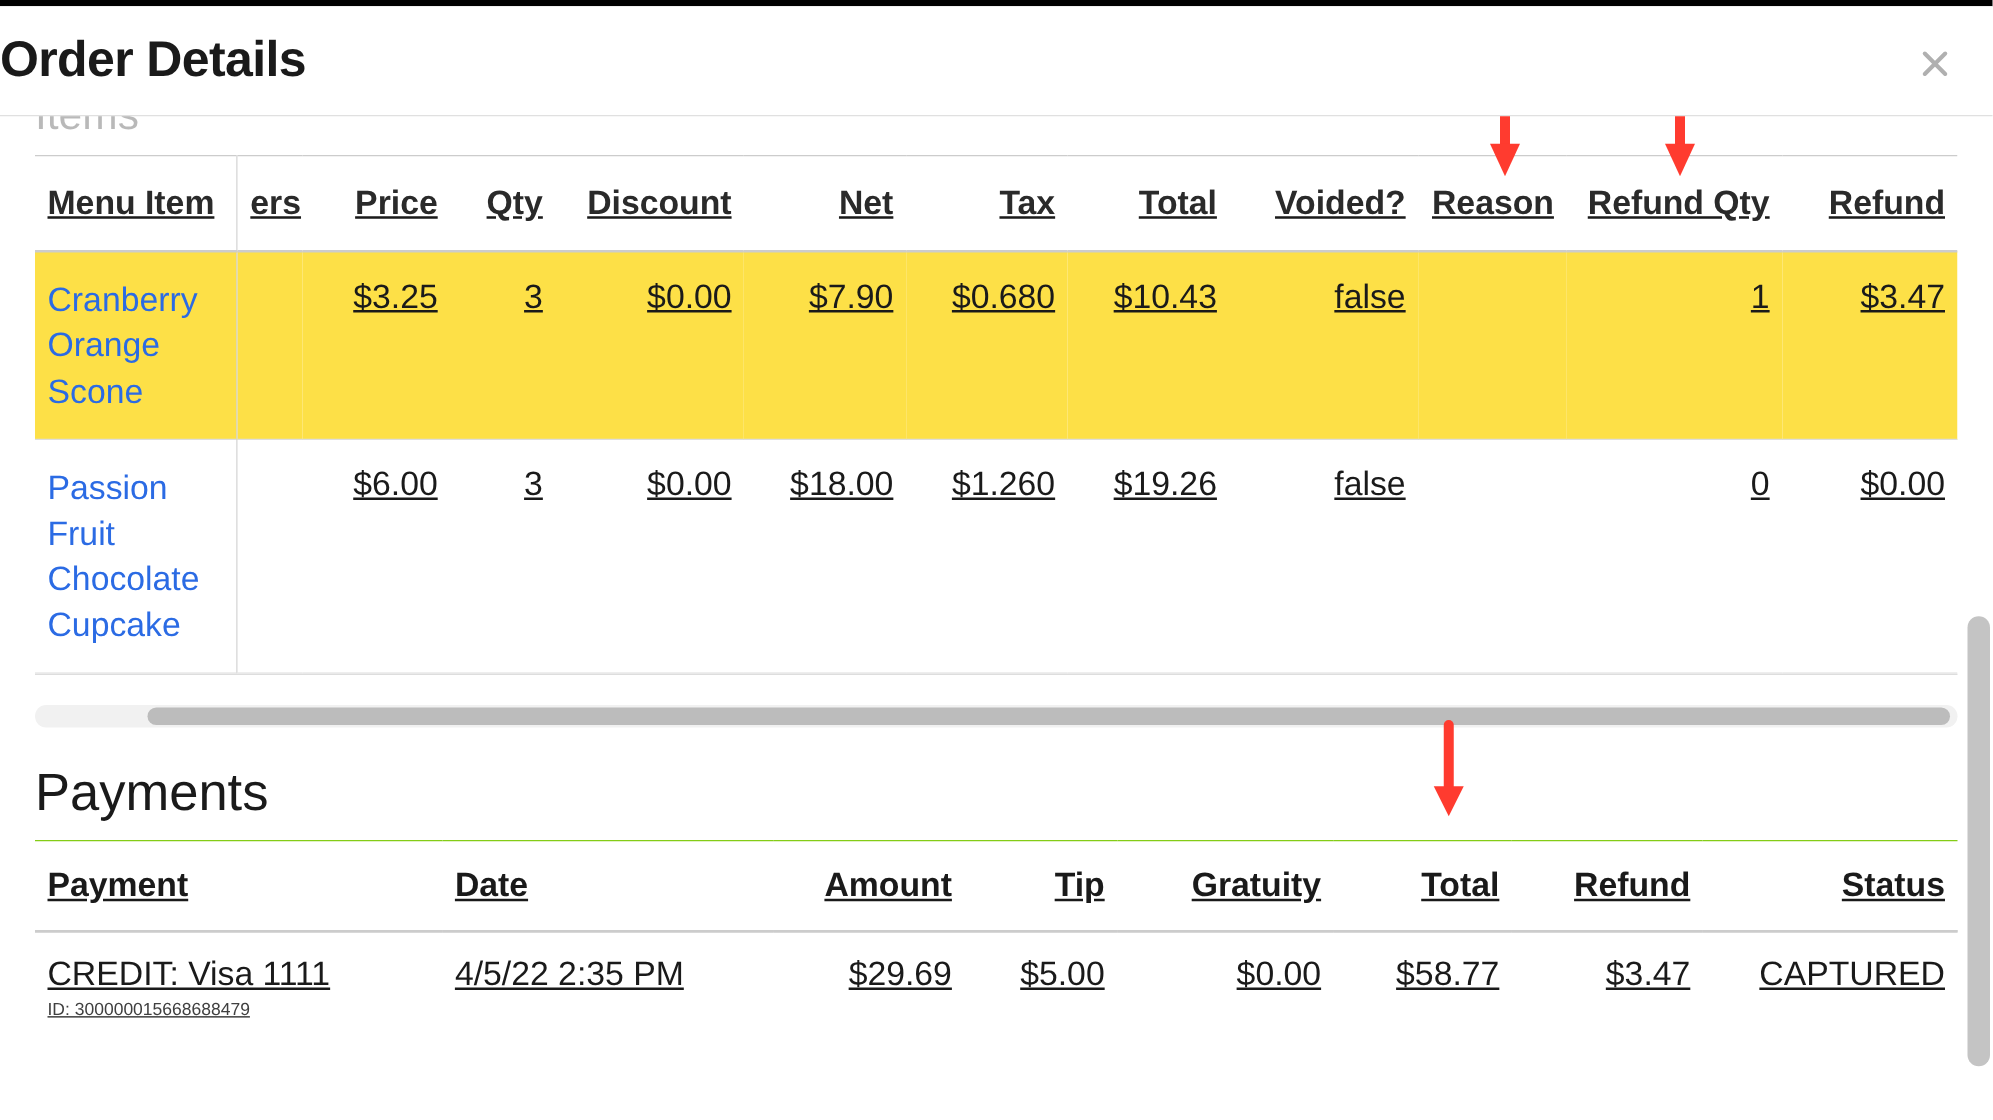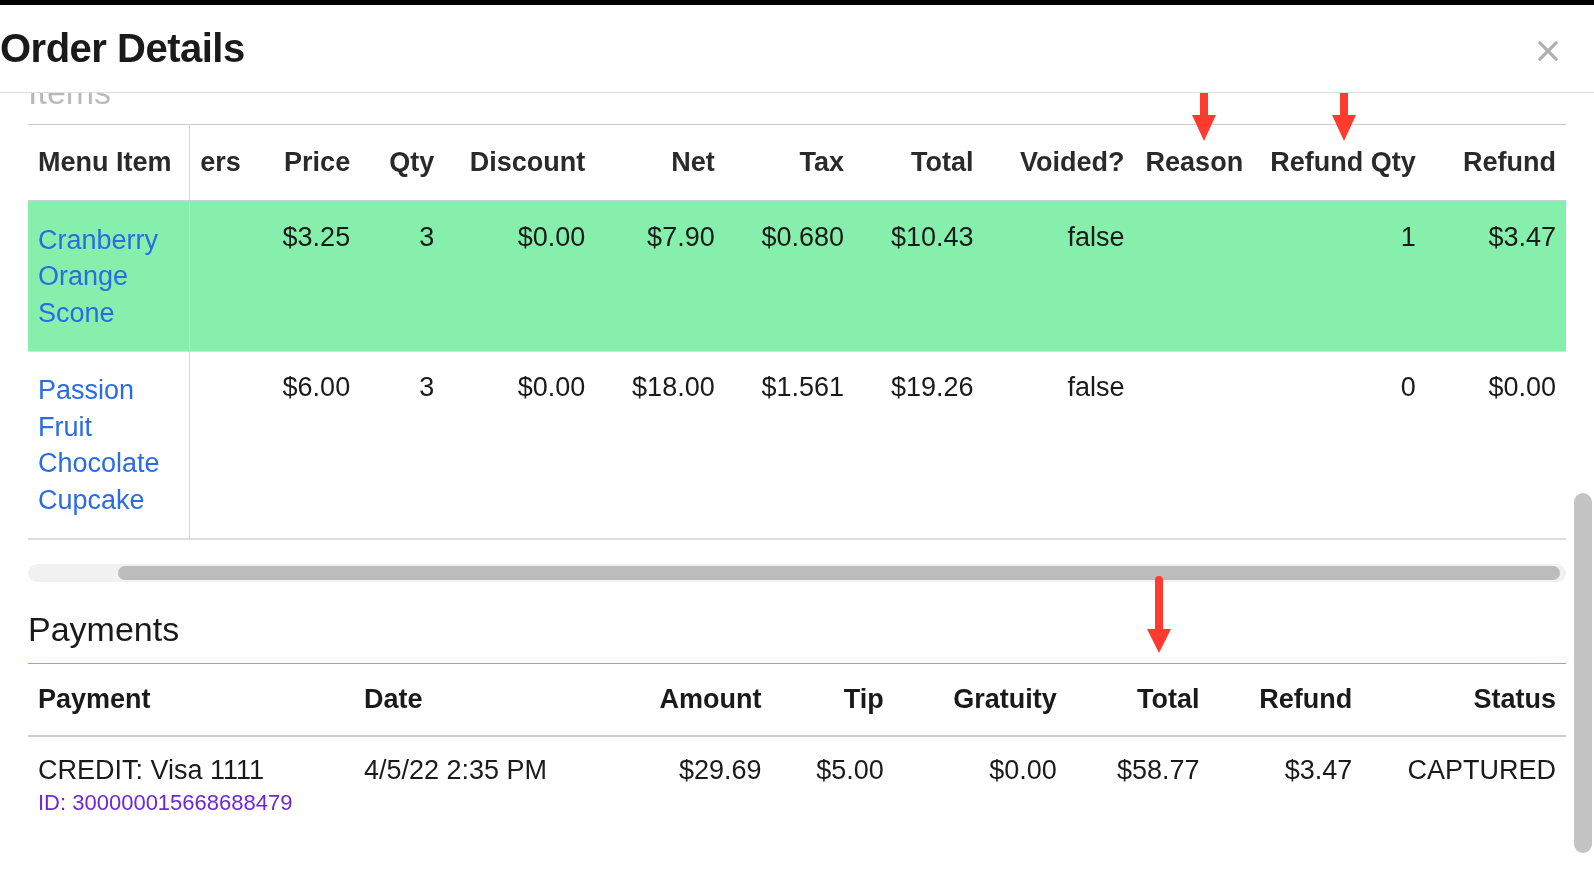--- a/index.html
+++ b/index.html
@@ -18,42 +18,42 @@
     .content { position: absolute; left: 28px; right: 28px; top: -20px; }
 
     .section-title { font-size: 34px; font-weight: 500; color: #1a1a1a; }
     .items-title { margin-bottom: 12px; opacity: 0.3; } 
 
     
     .items-scroll { position: relative; overflow: hidden; border-bottom: 1px solid #ddd;}
     .hscroll-track { position: relative; height: 18px; background: #f1f1f1; margin-top: 24px; border-radius: 9px;}
     .hscroll-thumb { position: absolute; left: 90px; top: 2px; height: 14px; right: 6px; background: #bcbcbc; border-radius: 7px; }
 
-    table { width: 100%; border-collapse: collapse; table-layout: fixed; }
+    table { width: 100%; border-collapse: collapse; table-layout: fixed; text-decoration: underline; }
     th, td { text-align: right; font-size: 27px; padding: 16px 10px; vertical-align: top; white-space: normal;}
     .items-table { border-top: 1px solid #ccc; }
     .items-table thead th { font-weight: 600; color: #2a2a2a; border-bottom: 2px solid #ccc; padding-top: 22px; padding-bottom: 22px;}
     .items-table tbody tr { border-bottom: 1px solid #ddd; }
-    .items-table tbody tr:first-child { background: #86efac; }
+    .items-table tbody tr:first-child { background: #fde047; }
     .items-table tbody td { padding-top: 20px; padding-bottom: 20px; }
     .col-name-cell { text-align: left !important; border-right: 1px solid #d5d5d5; }
     .menu-link { color: #2b6be4; font-size: 27px; line-height: 1.35; display: inline-block; }
     .partial-ers { text-align: right; }
     
     
     .c1{width:150px;} .c2{width:48px;} .c3{width:110px;} .c4{width:78px;} .c5{width:140px;} .c6{width:120px;} .c7{width:120px;} .c8{width:120px;} .c9{width:140px;} .c10{width:110px;} .c11{width:160px;} .c12{width:130px;}
 
     
     .payments-section { margin-top: 28px; }
-    .payments-title { font-size: 34px; font-weight: 500; margin-bottom: 14px;}
+    .payments-title { font-size: 42px; font-weight: 500; margin-bottom: 14px;}
     .pay-table { border-top: 1px solid #84cc16; }
     .pay-table thead th { font-weight: 600; border-bottom: 2px solid #ccc; padding-top: 20px; padding-bottom: 20px;}
     .pay-table td { padding-top: 18px; padding-bottom: 4px;}
     .pay-left { text-align: left !important; }
-    .pay-id { font-size: 22px; color: #6d28d9; margin-top: 4px; font-weight: 400;}
+    .pay-id { font-size: 14px; color: #404040; margin-top: 4px; font-weight: 400;}
     .pc1{width:320px;} .pc2{width:260px;} .pc3{width:150px;} .pc4{width:120px;} .pc5{width:170px;} .pc6{width:140px;} .pc7{width:150px;} .pc8{width:200px;}
 
     
     .arrow { position: absolute; width: 28px; height: 120px; pointer-events: none; }
     .arrow svg { width: 100%; height: 100%; }
   </style>
 </head>
 <body>
 
 <div class="backdrop-top"></div>
@@ -126,21 +126,21 @@
               <td>1</td>
               <td>$3.47</td>
             </tr>
             <tr>
               <td class="col-name-cell"><a class="menu-link">Passion Fruit Chocolate Cupcake</a></td>
               <td></td>
               <td>$6.00</td>
               <td>3</td>
               <td>$0.00</td>
               <td>$18.00</td>
-              <td>$1.561</td>
+              <td>$1.260</td>
               <td>$19.26</td>
               <td>false</td>
               <td></td>
               <td>0</td>
               <td>$0.00</td>
             </tr>
           </tbody>
         </table>
       </div>
       <div class="hscroll-track">

